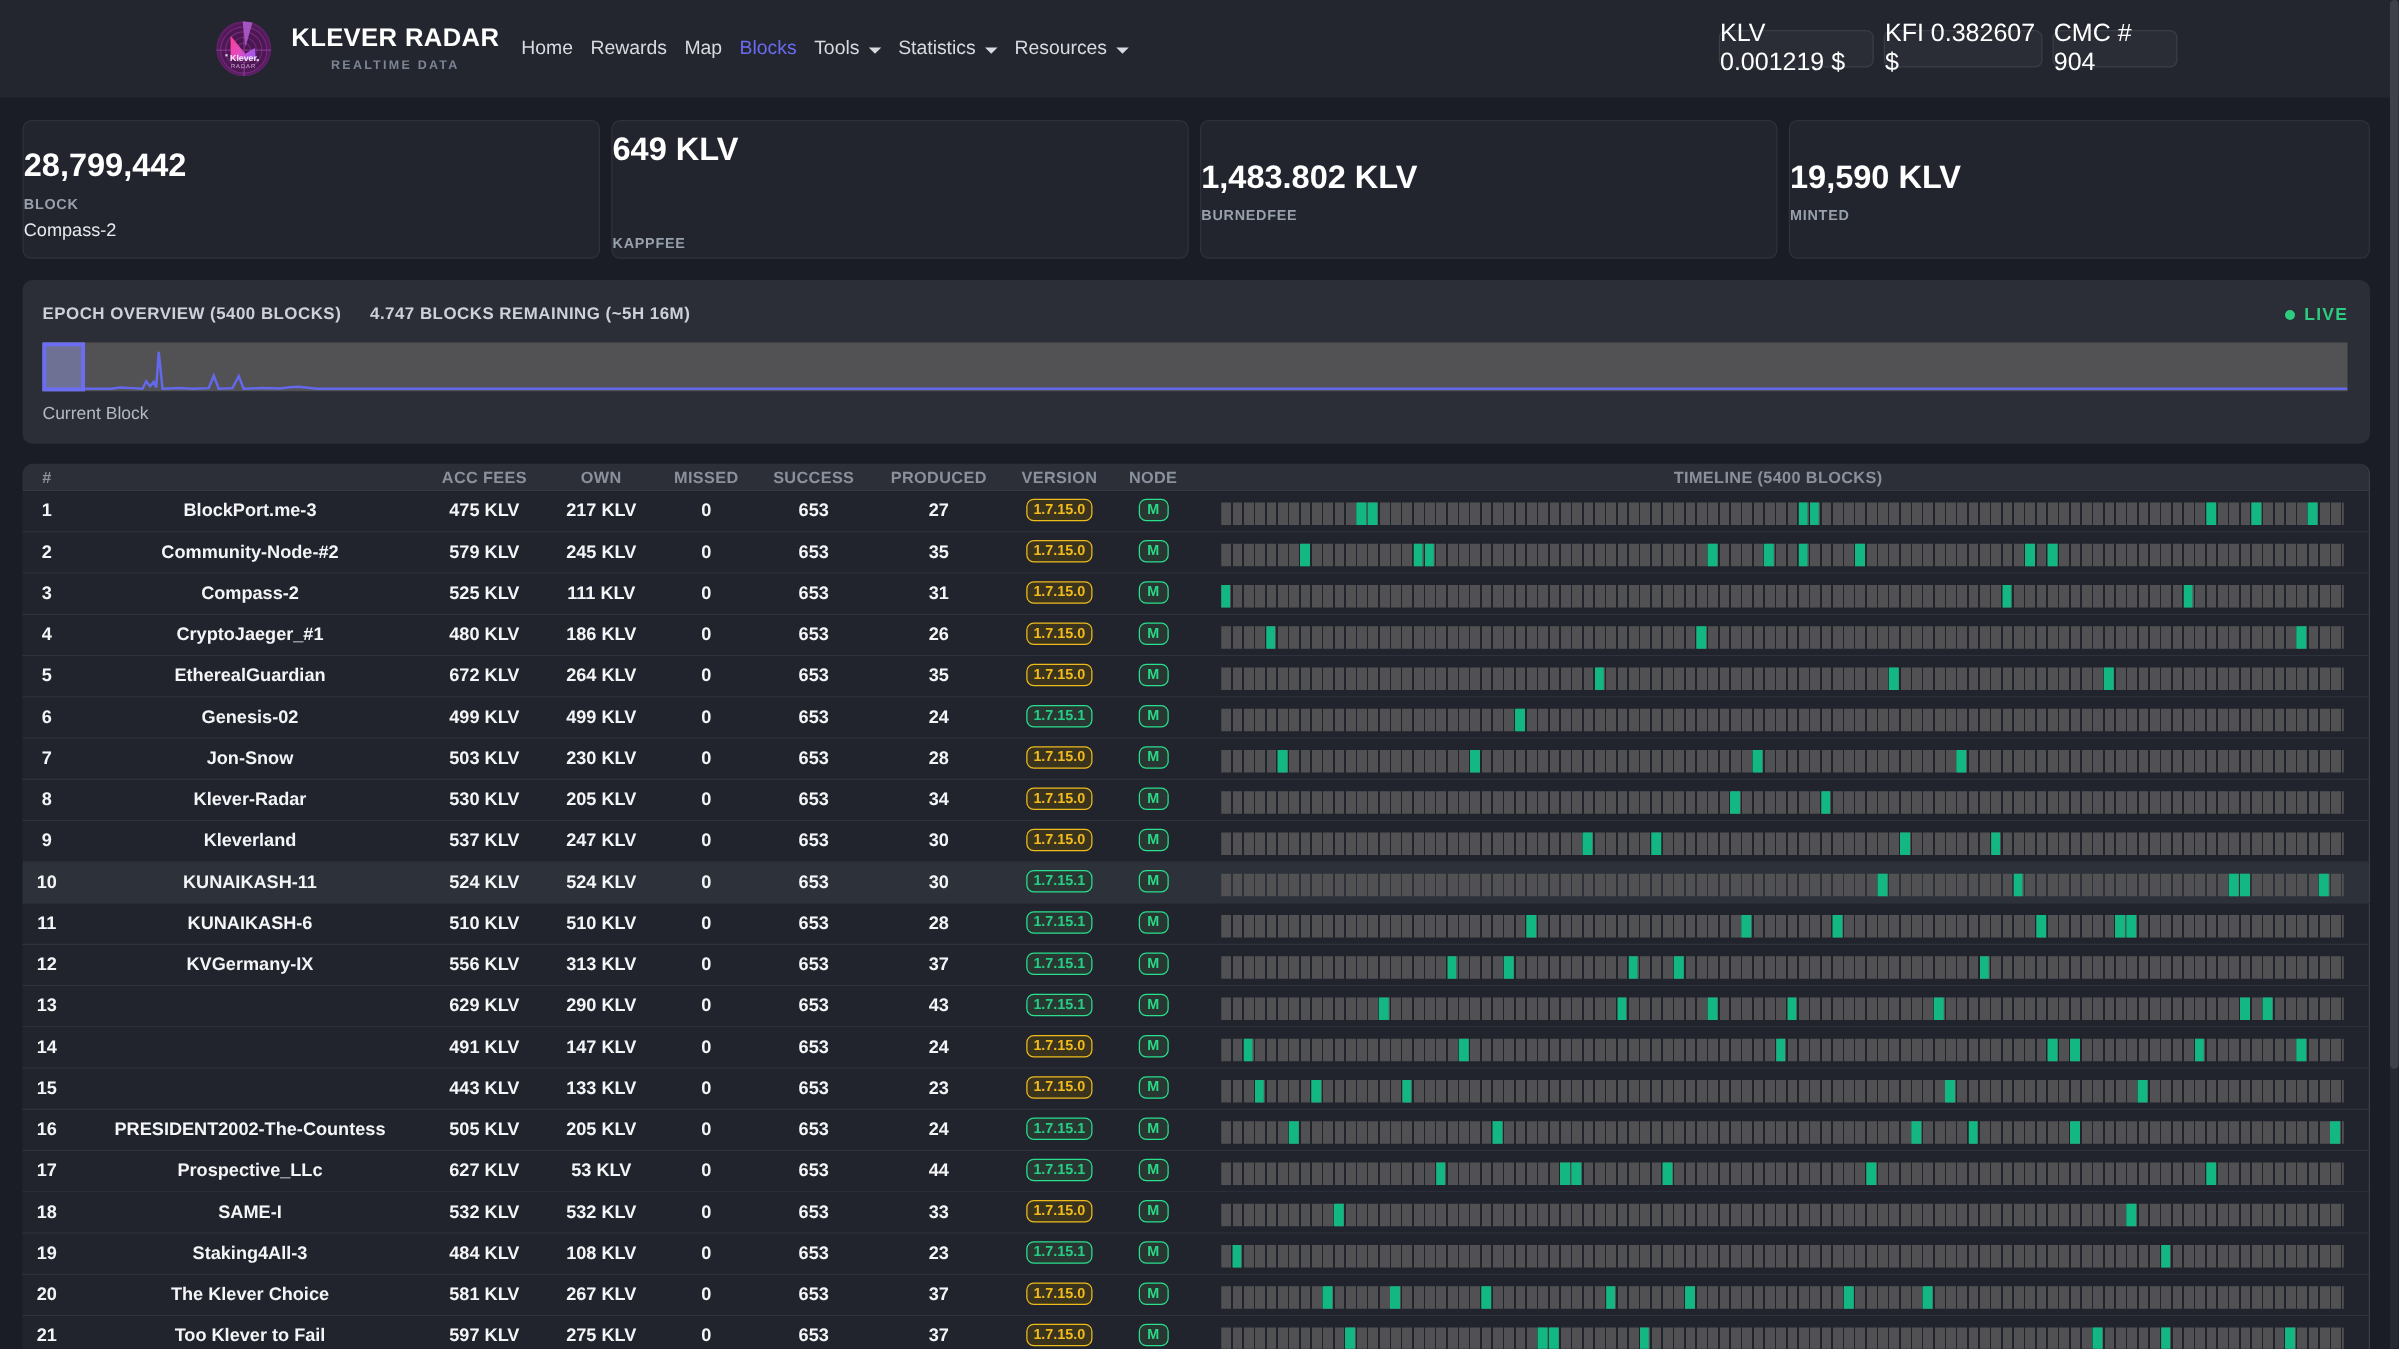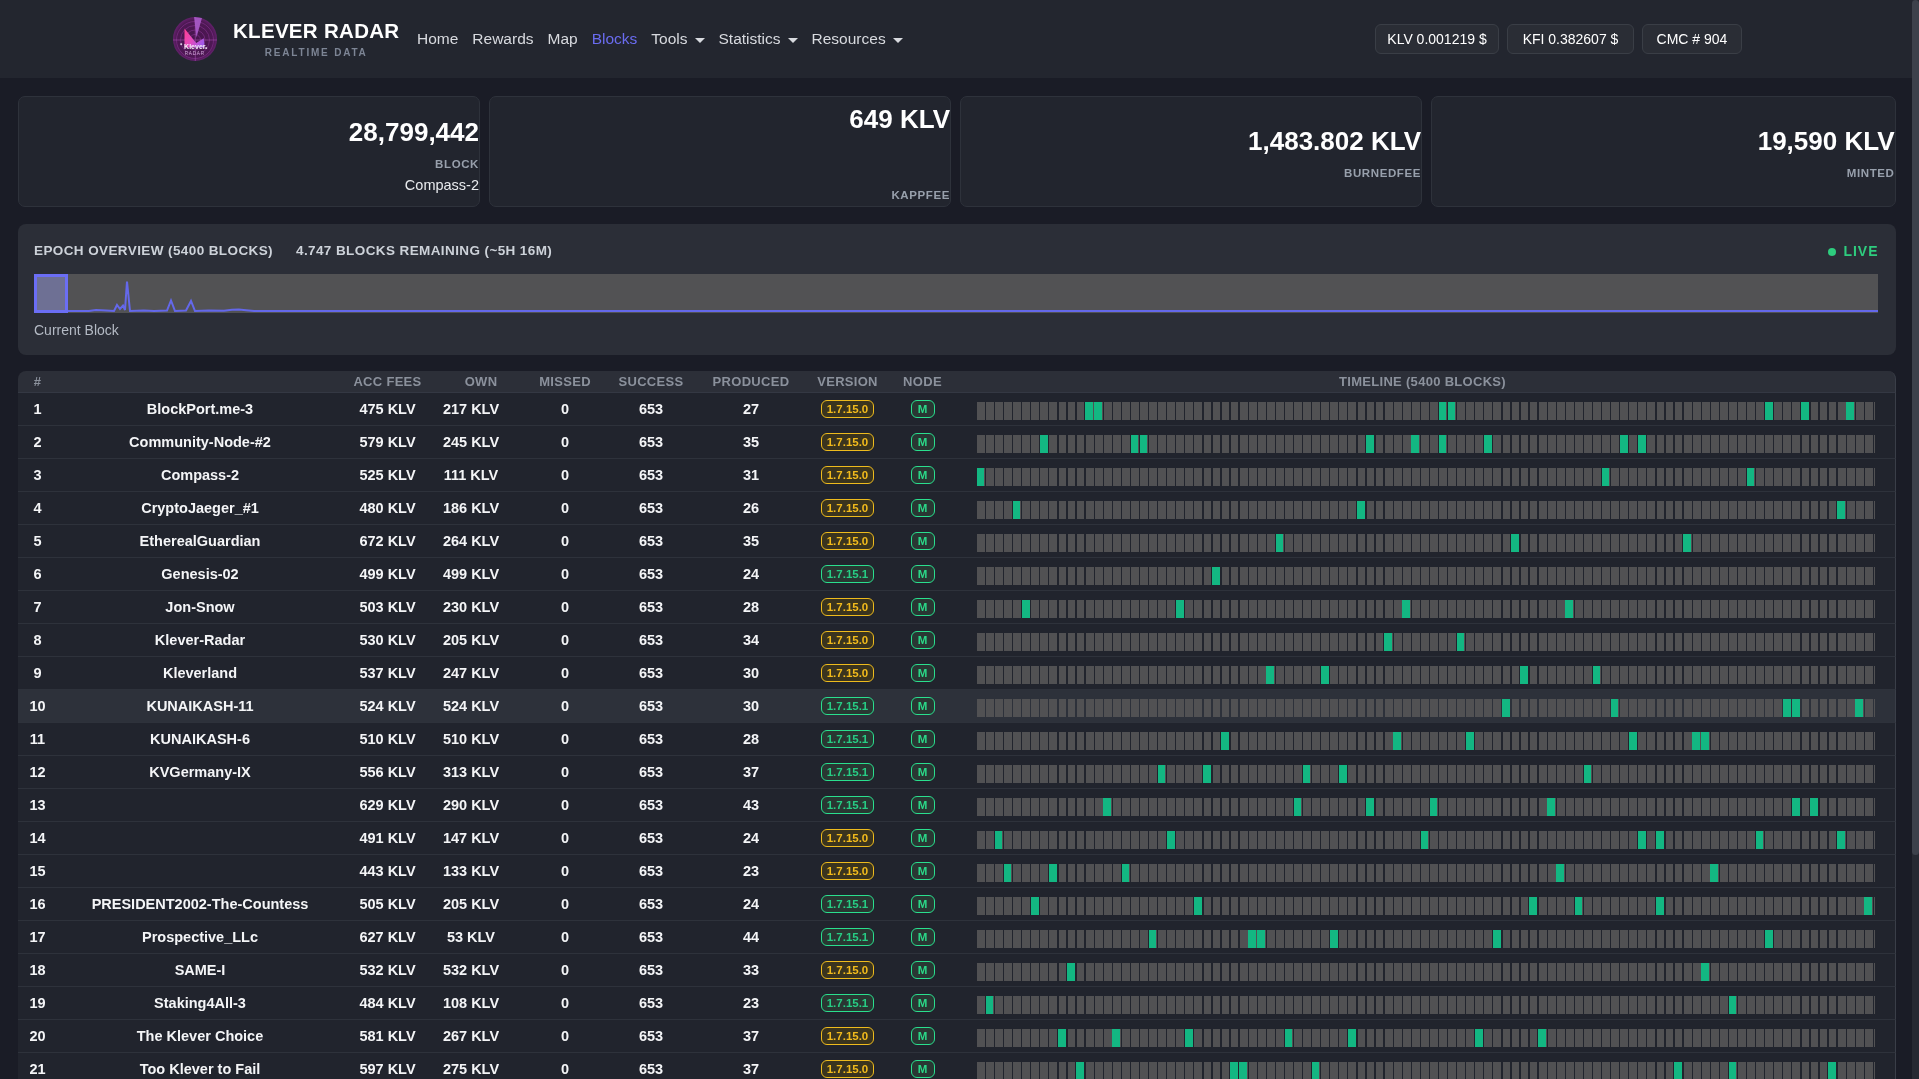--- a/index.html
+++ b/index.html
@@ -9,24 +9,24 @@
 .nav { position:absolute; top:0; left:0; width:1919px; height:78px; background:#23262f; }
 .brand { position:absolute; left:173px; top:17px; display:flex; align-items:center; }
 .brand .tx { margin-left:16px; text-align:center; }
 .brand .t1 { color:#fff; font-size:20.5px; font-weight:bold; letter-spacing:0.3px; line-height:24px; }
 .brand .t2 { color:#7d8595; font-size:10px; font-weight:bold; letter-spacing:1.8px; line-height:12px; margin-top:4px; }
 .nlinks { position:absolute; left:417px; top:0; height:78px; display:flex; align-items:center; }
 .nlinks a { color:#d8dadf; font-size:15.5px; text-decoration:none; margin-right:14px; display:flex; align-items:center; }
 .nlinks a.act { color:#6a6cf0; }
 .caret { display:inline-block; width:0; height:0; border-left:5px solid transparent; border-right:5px solid transparent; border-top:5px solid #d8dadf; margin-left:7px; margin-top:3px; }
 .pills { position:absolute; left:1375px; top:24px; display:flex; }
-.pill { height:30px; background:#2a2d35; border:1px solid #3a3e46; border-radius:6px; color:#fff; font-size:14px; display:flex; align-items:center; justify-content:center; margin-right:8px;text-align:right; }
-
-
-.card { position:absolute; top:96px; height:111px; background:#22252e; border:1px solid #2e323b; border-radius:7px; display:flex; flex-direction:column; align-items:flex-end; justify-content:center; }
+.pill { height:30px; background:#2a2d35; border:1px solid #3a3e46; border-radius:6px; color:#fff; font-size:20px; display:flex; align-items:center; justify-content:center; margin-right:8px; }
+
+
+.card { position:absolute; top:96px; height:111px; background:#22252e; border:1px solid #2e323b; border-radius:7px; display:flex; flex-direction:column; align-items:flex-start; justify-content:center; }
 .card .v { color:#fff; font-size:26px; font-weight:bold; line-height:30px; }
 .card .l { color:#98a0ac; font-size:11.5px; font-weight:bold; letter-spacing:0.6px; margin-top:11px; line-height:13px; }
 .card .s { color:#e9ebee; font-size:14.5px; margin-top:6px; }
 .card1 { left:18px; width:462px; padding-top:6px; }
 .card2 { left:489px; width:462px; padding-top:2px;gap:44px; }
 .card3 { left:960px; width:462px; padding-top:2px; }
 .card4 { left:1431px; width:464.5px; padding-top:2px; }
 
 
 .epoch { position:absolute; top:224px; left:18px; width:1877.5px; height:131px; background:#2b2e37; border-radius:8px; }
@@ -42,21 +42,21 @@
 
 .thead { position:absolute; top:371px; left:18px; width:1877.5px; height:22px; background:#2c2f38; border-bottom:1px solid #343843; border-right:1px solid #3a3e48; border-radius:8px 8px 0 0; }
 .th { position:absolute; top:0; height:22px; line-height:22px; text-align:center; color:#8b919c; font-size:13px; font-weight:bold; letter-spacing:0.3px; }
 .tbody { position:absolute; top:393px; left:18px; width:1877.5px; }
 .tr { position:relative; width:1877.5px; height:33px; background:#21242d; border-bottom:1px solid #2e323b; border-right:1px solid #3a3e48; box-sizing:border-box; }
 .tr.hov { background:#2d313a; }
 .c { position:absolute; top:0; height:32px; line-height:32px; text-align:center; color:#f4f5f7; font-size:14.5px; font-weight:bold; }
 .c0 { left:0; width:39px; }
 .c1 { left:39px; width:286px; }
 .c2 { left:325px; width:89px; }
-.c3 { left:404px; width:98px; }
+.c3 { left:414px; width:98px; }
 .c4 { left:512px; width:70px; }
 .c5 { left:582px; width:102px; }
 .c6 { left:684px; width:98px; }
 .c7 { left:782px; width:95px; }
 .c8 { left:877px; width:55px; }
 .c9 { left:932px; width:945px; }
 .h0 { left:0; width:39px; }
 .h1 { left:39px; width:286px;margin-top:36px; }
 .h2 { left:325px; width:89px; }
 .h3 { left:414px; width:98px; }

